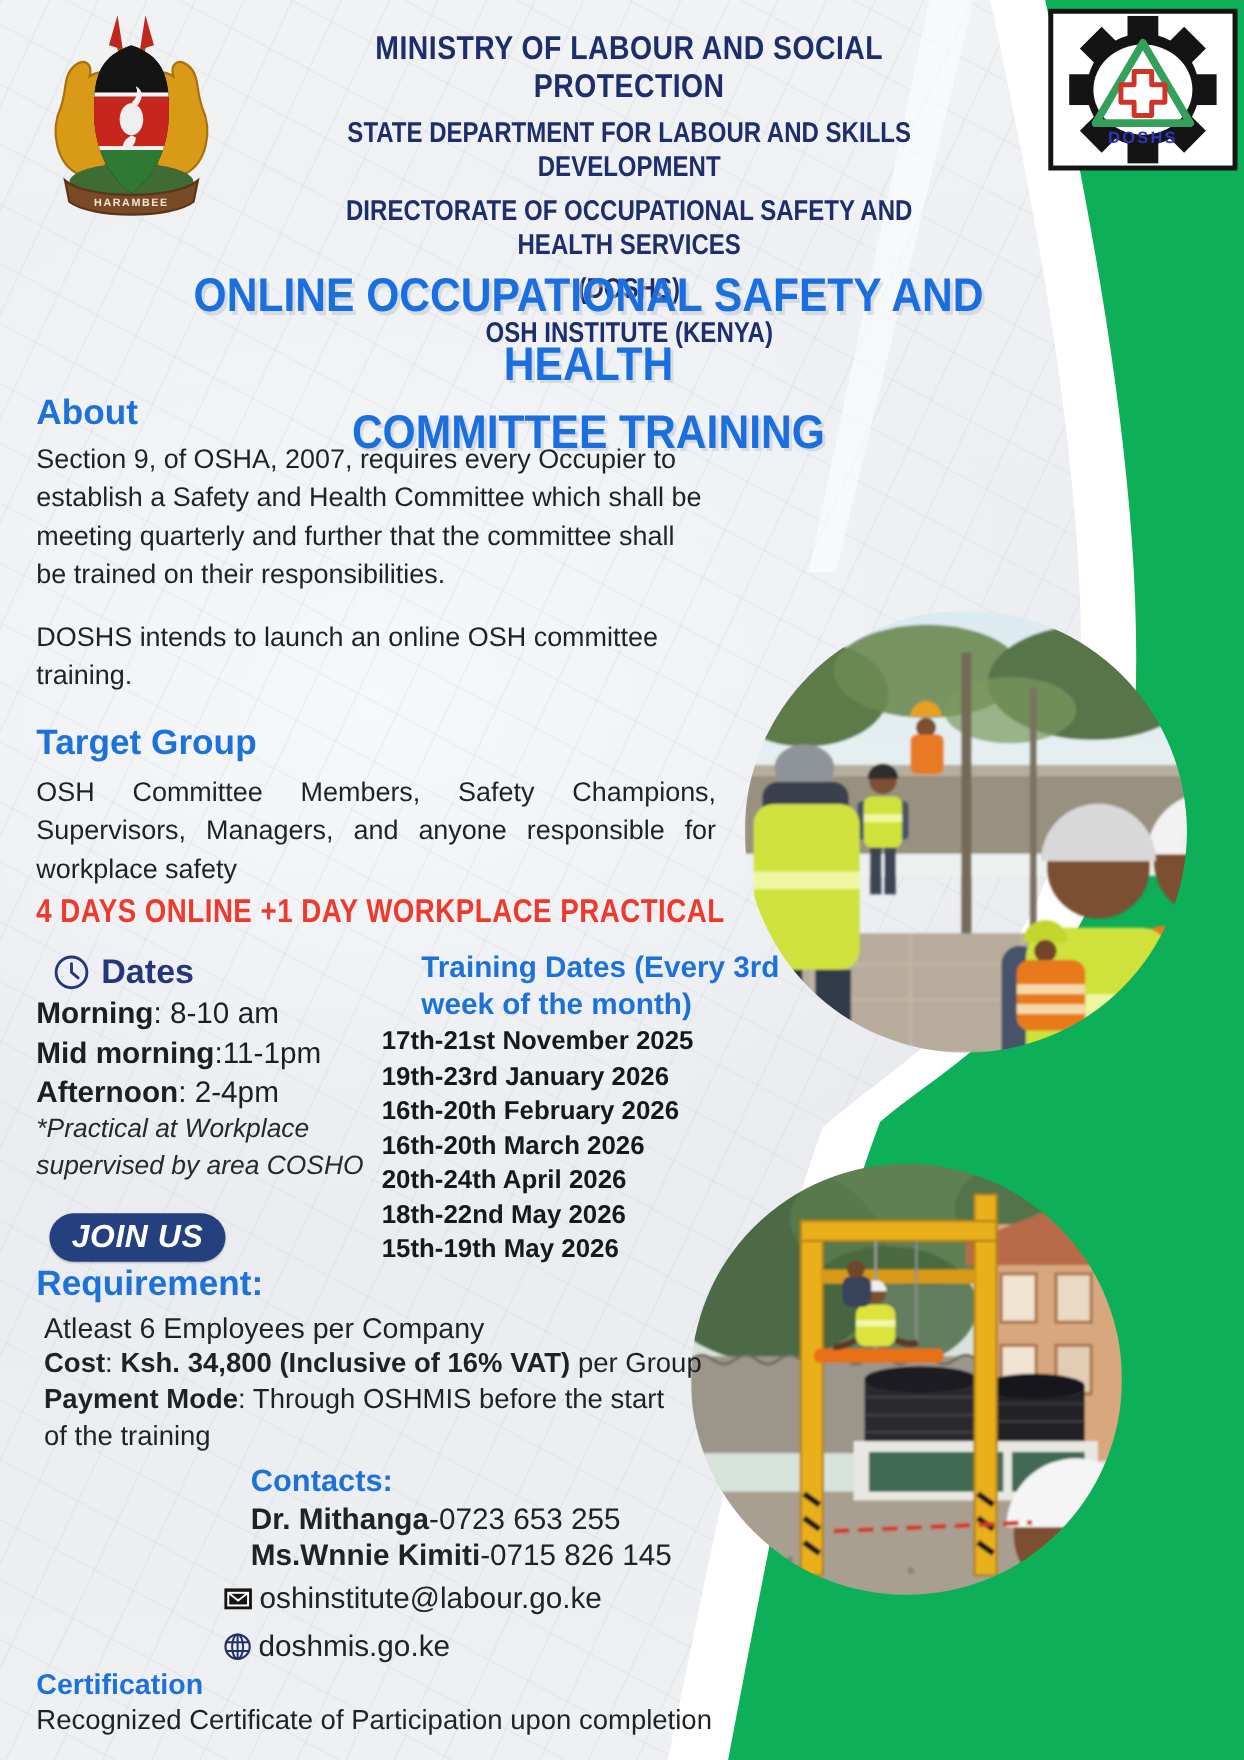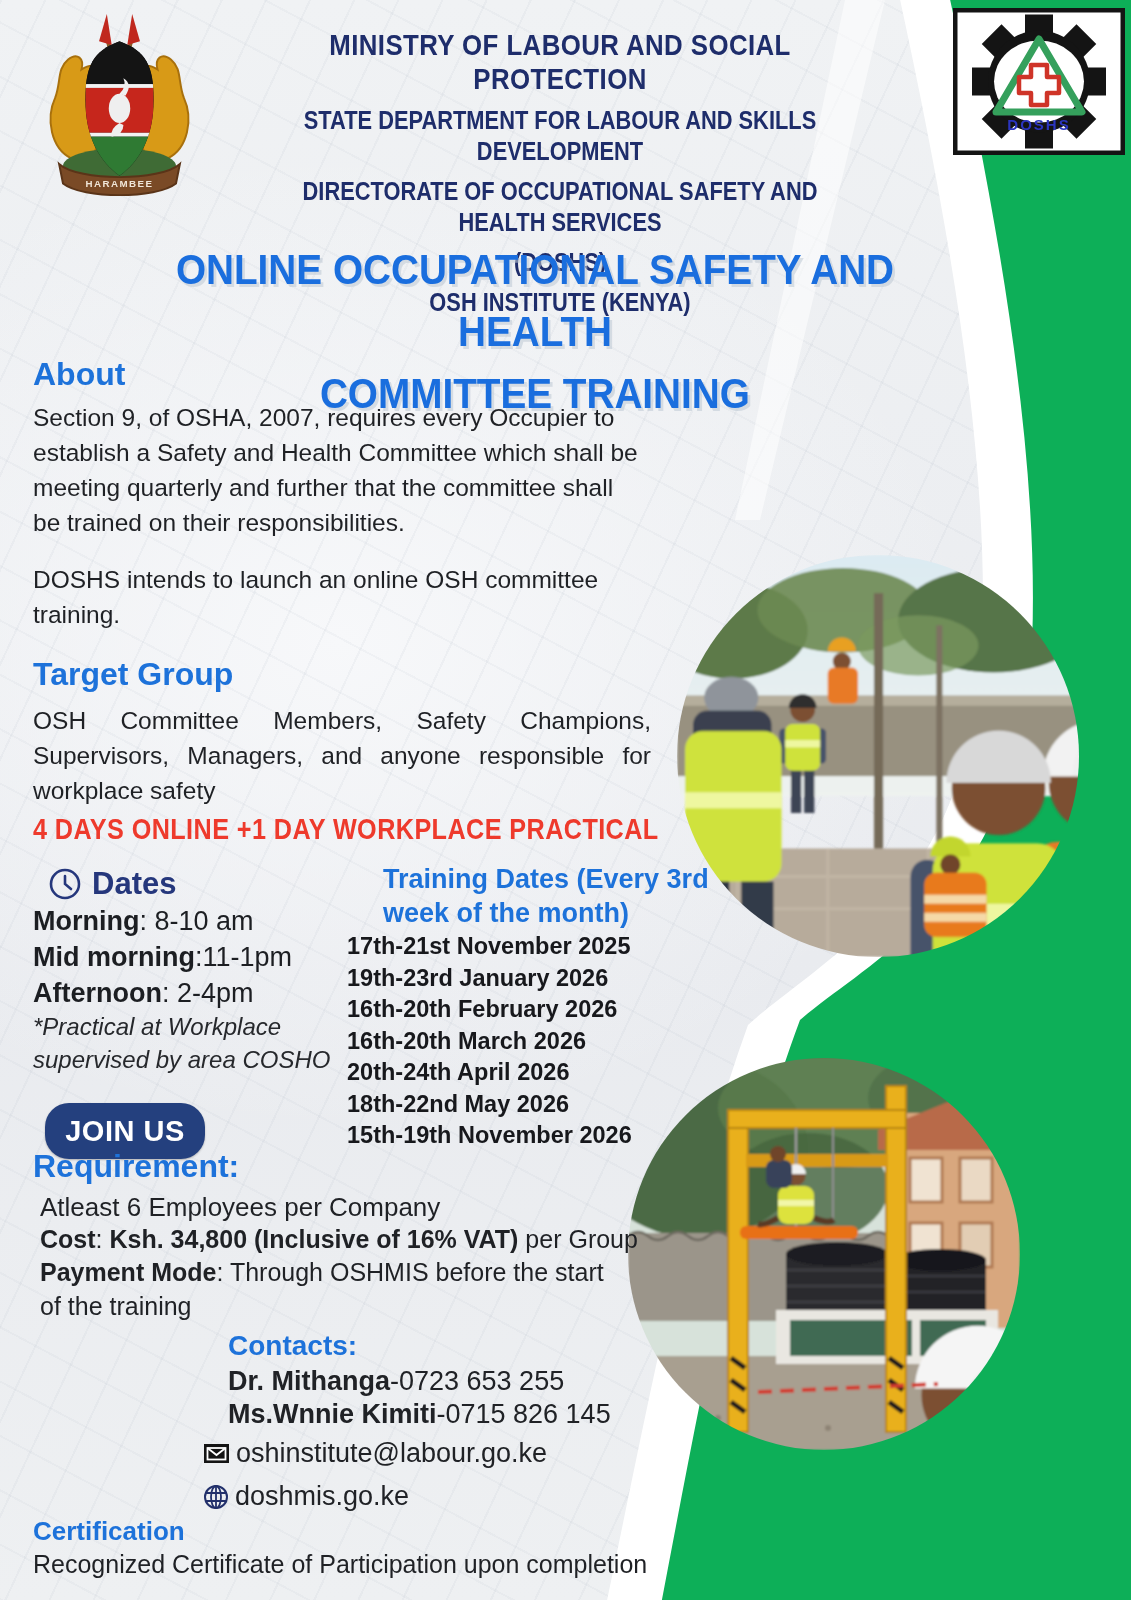--- a/index.html
+++ b/index.html
@@ -11,21 +11,21 @@
       radial-gradient(ellipse 900px 700px at 30% 40%, #f7f8fa 0%, transparent 70%),
       linear-gradient(180deg,#f0f2f4 0%,#e9ebef 60%,#eef0f2 100%);
   }
   .abs{position:absolute;}
   .swoosh{position:absolute;left:0;top:0;z-index:1;pointer-events:none;}
   .content{position:absolute;left:0;top:0;width:100%;height:100%;z-index:3;}
   .photo{position:absolute;border-radius:50%;overflow:hidden;z-index:2;}
   .photo svg{display:block;}
 
   
-  .masthead{left:210px;top:28px;width:700px;text-align:center;color:#1e2d6b;font-weight:700;}
+  .masthead{left:222px;top:28px;width:700px;text-align:center;color:#1e2d6b;font-weight:700;}
   .m1{font-size:30px;transform:scaleX(.86);letter-spacing:.5px;margin-bottom:9px;}
   .m2,.m3,.m4,.m5{font-size:26px;transform:scaleX(.84);margin-bottom:9px;}
   .coat{left:22px;top:10px;}
   .doshs-box{left:953px;top:8px;z-index:4;}
 
   
   .title{left:55px;top:238px;width:960px;text-align:center;color:#1a6ede;font-weight:800;
     font-size:43px;line-height:62px;letter-spacing:0;
     text-shadow:3px 3px 0 rgba(190,200,212,.55);}
   .title span{display:inline-block;transform:scaleX(.9);}
@@ -44,23 +44,23 @@
   
   .time-head{left:48px;top:866px;display:flex;align-items:center;gap:10px;color:#25377c;font-weight:800;font-size:31px;}
   .time-rows{left:33px;top:903px;font-size:27px;line-height:36px;color:#1c1e22;}
   .time-rows b{font-weight:800;}
   .time-note{left:33px;top:1010px;font-size:24px;line-height:33px;font-style:italic;color:#26282c;}
 
   
   .dates-h{left:347px;top:862px;width:330px;font-size:27px;line-height:34px;font-weight:800;color:#1d72da;margin-left:36px;}
   .dates-list{left:347px;top:931px;font-size:23.5px;line-height:31.5px;font-weight:800;color:#17181c;}
 
-  .join-pill{left:45px;top:1103px;width:160px;height:56px;border-radius:24px;background:#24407e;
+  .join-pill{left:45px;top:1103px;width:160px;height:44px;border-radius:24px;background:#24407e;
     color:#fff;font-weight:800;font-size:29px;display:flex;align-items:center;justify-content:center;
-    letter-spacing:.5px;box-shadow:0 1px 2px rgba(0,0,0,.25);}
+    letter-spacing:.5px;box-shadow:0 1px 2px rgba(0,0,0,.25);font-style:italic;}
   .req-h{left:33px;top:1148px;font-size:32px;}
   .req-l1{left:40px;top:1190px;font-size:26px;}
   .req-l2{left:40px;top:1222px;font-size:25px;}
   .req-l2 b,.req-l3 b{font-weight:800;}
   .req-l3{left:40px;top:1255px;width:588px;font-size:25px;line-height:34px;}
 
   .contacts-h{left:228px;top:1330px;font-size:28px;}
   .contact-1{left:228px;top:1366px;font-size:27px;}
   .contact-2{left:228px;top:1399px;font-size:27px;}
   .contact-1 b,.contact-2 b{font-weight:800;}
@@ -300,21 +300,21 @@
     </div>
 
     <div class="abs dates-h">Training Dates (Every 3rd week of the month)</div>
     <div class="abs dates-list">
       <div>17th-21st November 2025</div>
       <div>19th-23rd January 2026</div>
       <div>16th-20th February 2026</div>
       <div>16th-20th March 2026</div>
       <div>20th-24th April 2026</div>
       <div>18th-22nd May 2026</div>
-      <div>15th-19th November 2026</div>
+      <div>15th-19th May 2026</div>
     </div>
 
     <div class="abs join-pill">JOIN US</div>
 
     <h2 class="abs sec req-h">Requirement:</h2>
     <div class="abs body-p req-l1">Atleast 6 Employees per Company</div>
     <div class="abs body-p req-l2"><b>Cost</b><span>: </span><b>Ksh. 34,800 (Inclusive of 16% VAT)</b><span> per Group</span></div>
     <div class="abs body-p req-l3"><b>Payment Mode</b><span>: Through OSHMIS before the start of the training</span></div>
 
     <h2 class="abs sec contacts-h">Contacts:</h2>

